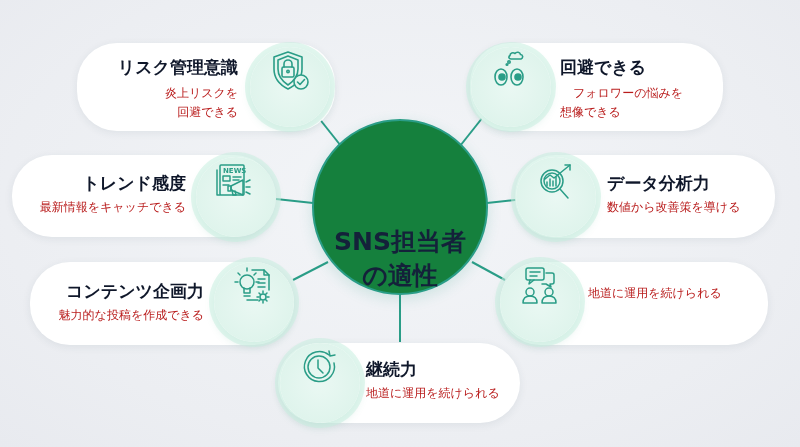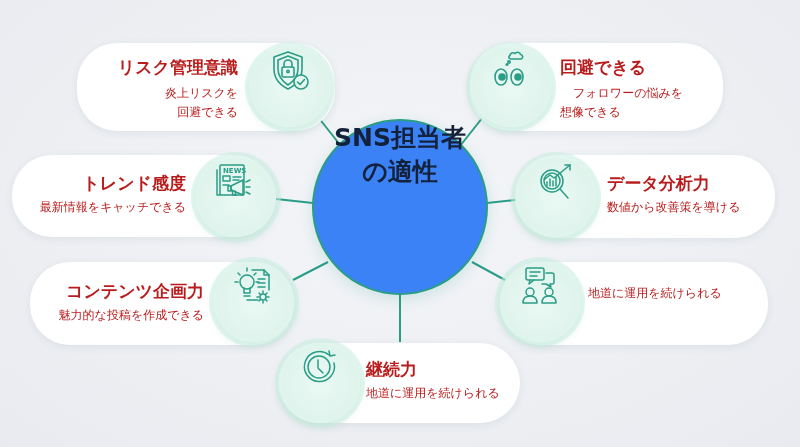--- a/index.html
+++ b/index.html
@@ -6,25 +6,25 @@
   body{width:800px;height:447px;overflow:hidden;background:#eef0f4;font-family:"DejaVu Sans","Liberation Sans",sans-serif;position:relative;}
   .bg{position:absolute;inset:0;background:radial-gradient(ellipse at 50% 45%,#f3f5f8 0%,#eceef2 70%,#e8eaef 100%);}
   svg.lines{position:absolute;left:0;top:0;width:800px;height:447px;}
   .card{position:absolute;background:#ffffff;border-radius:40px;box-shadow:0 2px 8px rgba(40,60,80,0.08);}
   .icon-circle{position:absolute;width:80px;height:80px;border-radius:50%;
     background:radial-gradient(circle at 50% 50%,#eaf8f3 0%,#dff4ec 70%,#d2efe4 100%);
     box-shadow:0 0 0 5px rgba(200,238,224,0.55),0 4px 10px rgba(60,160,130,0.18);
     display:flex;align-items:flex-start;justify-content:center;}
   .icon-circle svg{width:48px;height:48px;}
   .txt{position:absolute;}
-  .title{font-weight:bold;font-size:17px;color:#b91c1c;line-height:22px;white-space:nowrap;}
+  .title{font-weight:bold;font-size:17px;color:#0f172a;line-height:22px;white-space:nowrap;}
   .desc{font-size:12px;color:#b91c1c;line-height:19px;white-space:nowrap;}
   .right{text-align:right;}
-  .center{position:absolute;left:312px;top:119px;width:176px;height:176px;border-radius:50%;background:#3b82f6;border:2.5px solid #2a9d87;box-sizing:border-box;
-    box-shadow:0 4px 14px rgba(42,157,135,0.18);display:flex;align-items:flex-start;justify-content:center;text-align:center;}
+  .center{position:absolute;left:312px;top:119px;width:176px;height:176px;border-radius:50%;background:#15803d;border:2.5px solid #2a9d87;box-sizing:border-box;
+    box-shadow:0 4px 14px rgba(42,157,135,0.18);display:flex;align-items:flex-end;justify-content:center;text-align:center;}
   .center-title{font-weight:bold;font-size:25px;line-height:34px;color:#14213a;}
 </style>
 </head>
 <body>
 
 <div class="bg"></div>
 
 <svg class="lines" viewBox="0 0 800 447">
   <g stroke="#2a9d87" stroke-width="2" fill="none">
     <line x1="318" y1="117" x2="341" y2="146"></line>

